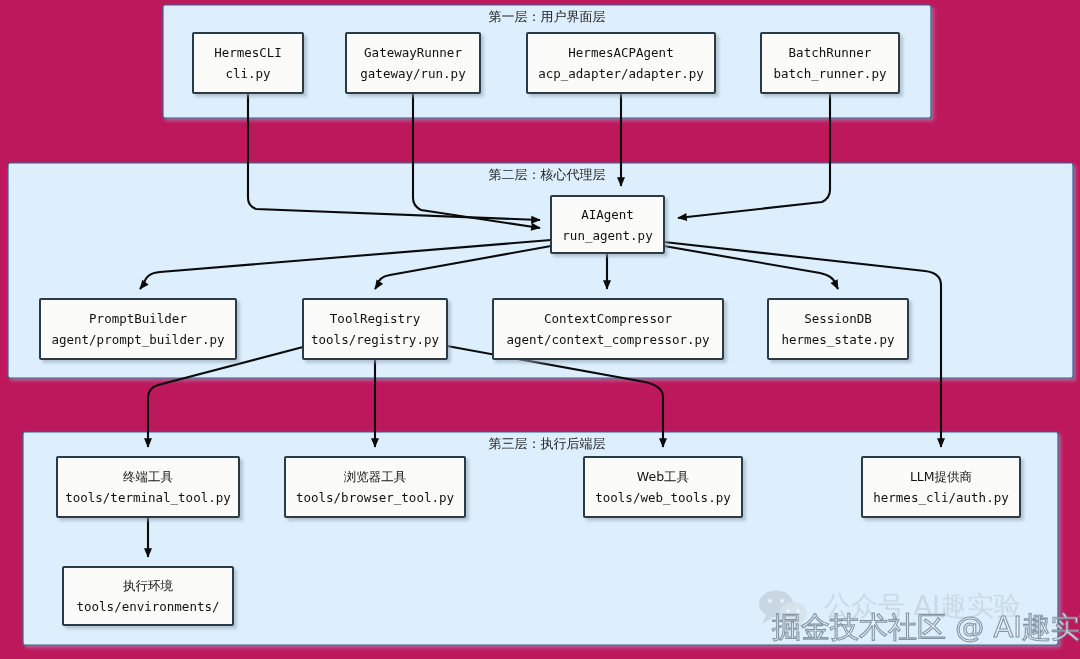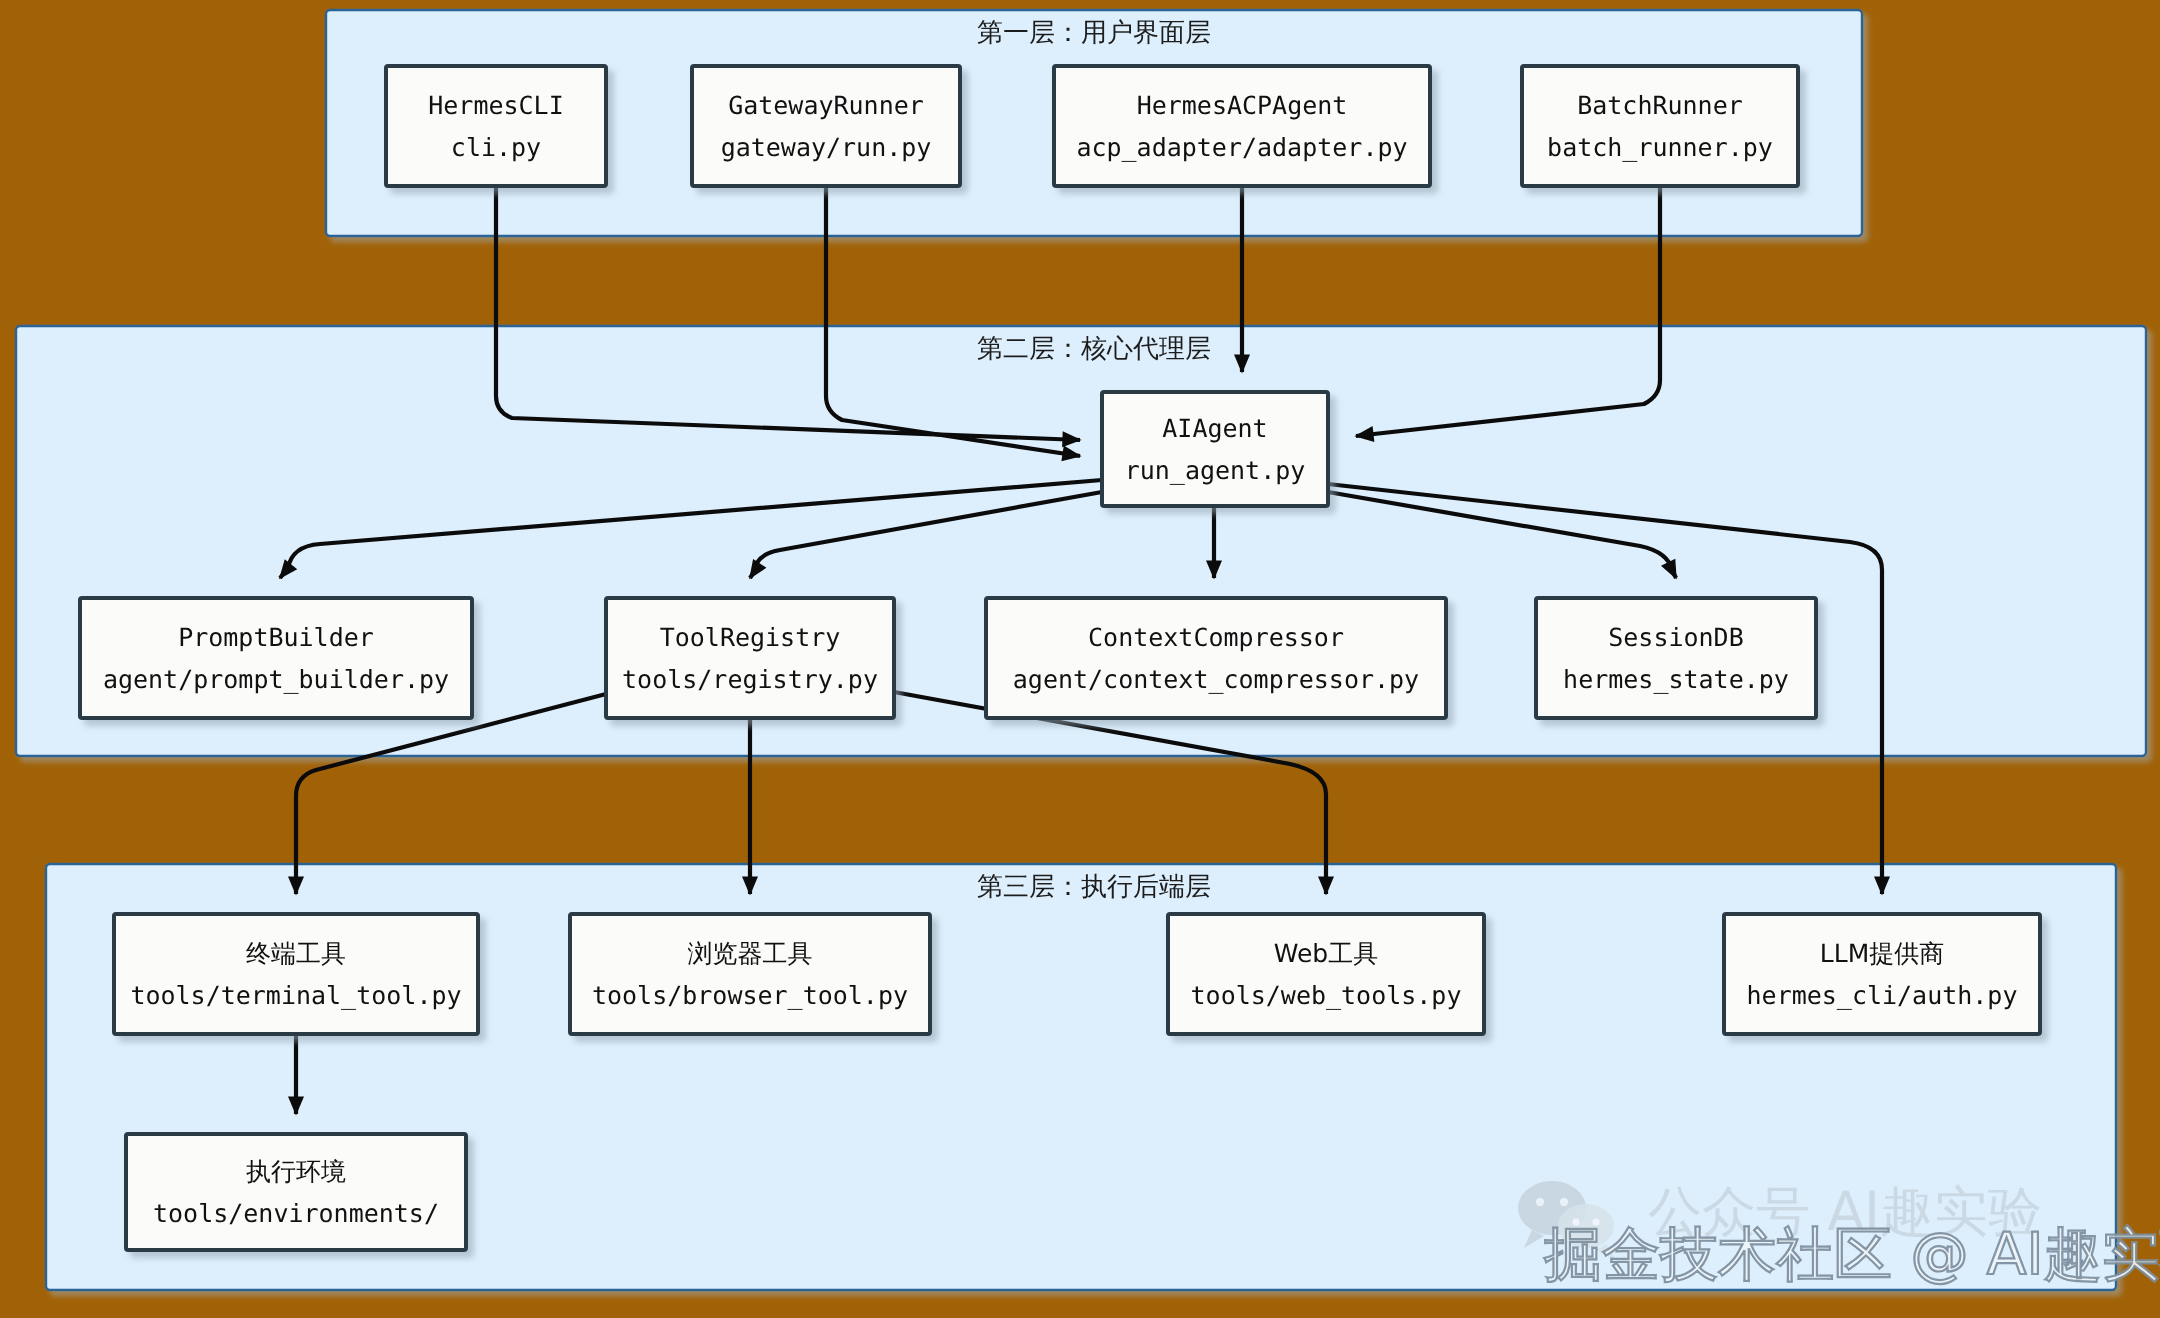--- a/index.html
+++ b/index.html
@@ -10,21 +10,21 @@
   body {
     width: 1080px;
     height: 659px;
     overflow: hidden;
     font-family: "DejaVu Sans", "Liberation Sans", sans-serif;
   }
   #diagram-root {
     position: relative;
     width: 1080px;
     height: 659px;
-    background: #a16207;
+    background: #be185d;
   }
   svg#diagram-svg {
     position: absolute;
     top: 0;
     left: 0;
     width: 1080px;
     height: 659px;
   }
   .layer-rect {
     fill: #ddeefc;

